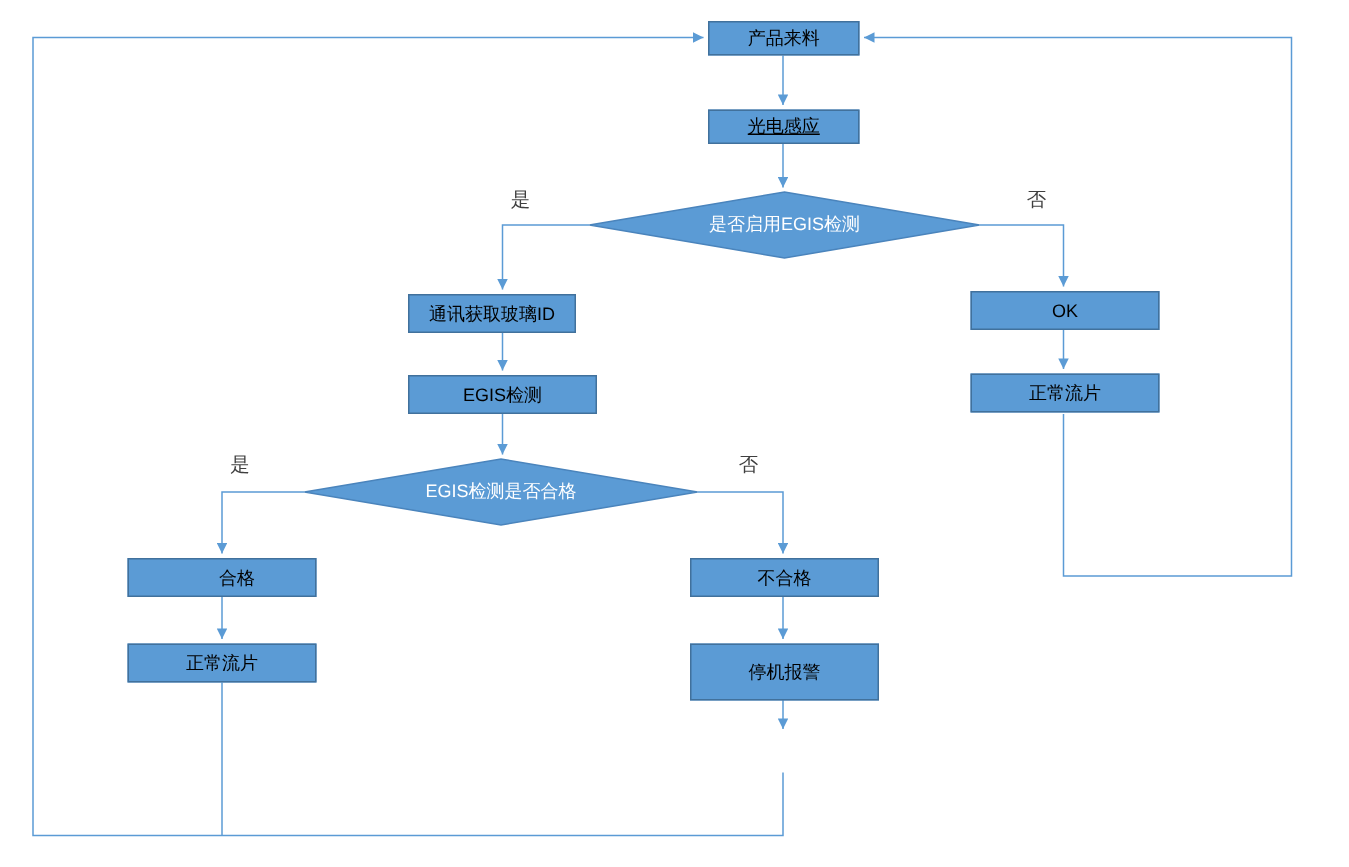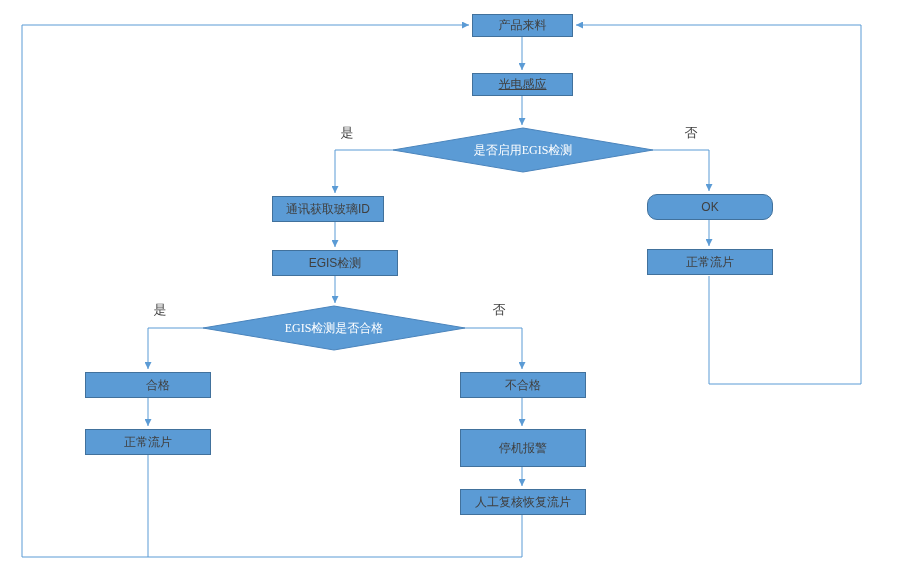--- a/index.html
+++ b/index.html
@@ -3,27 +3,26 @@
 <meta charset="utf-8">
 <style>
   html,body{margin:0;padding:0;background:#ffffff;}
   #canvas{
     position:relative;width:899px;height:578px;background:#ffffff;overflow:hidden;
     font-family:"Liberation Sans","DejaVu Sans",sans-serif;
   }
   #wires{position:absolute;left:0;top:0;width:899px;height:578px;}
   .box{
     position:absolute;background:#5b9bd5;border:1px solid #41719c;box-sizing:border-box;
-    color:#404040;font-size:12px;display:flex;align-items:center;justify-content:center;
+    color:#000000;font-size:12px;display:flex;align-items:center;justify-content:center;
     white-space:nowrap;
   }
   .dlabel{
     position:absolute;color:#ffffff;font-size:12px;white-space:nowrap;
     transform:translate(-50%,-50%);
-    font-family:Liberation Serif, serif;
   }
   .elabel{
     position:absolute;color:#3f3f3f;font-size:13px;white-space:nowrap;
     transform:translate(-50%,-50%);
   }
 </style>
 </head>
 <body>
 
 <div id="canvas">
@@ -74,23 +73,22 @@
   <div class="box" style="left:272px;top:250px;width:126px;height:26px;">EGIS检测</div>
 
   <div class="box" style="left:85px;top:372px;width:126px;height:26px;padding-left:20px;">合格</div>
 
   <div class="box" style="left:85px;top:429px;width:126px;height:26px;">正常流片</div>
 
   <div class="box" style="left:460px;top:372px;width:126px;height:26px;text-align:center;">不合格</div>
 
   <div class="box" style="left:460px;top:429px;width:126px;height:38px;text-align:center;">停机报警</div>
 
-  <div class="box" style="left:460px;top:489px;width:126px;height:26px;">人工复核恢复流片</div>
 
-  <div class="box" style="left:647px;top:194px;width:126px;height:26px;border-radius:10px;">OK</div>
+  <div class="box" style="left:647px;top:194px;width:126px;height:26px;">OK</div>
 
   <div class="box" style="left:647px;top:249px;width:126px;height:26px;">正常流片</div>
 
   <div class="dlabel" style="left:523px;top:150px;">是否启用EGIS检测</div>
 
   <div class="dlabel" style="left:334px;top:328px;">EGIS检测是否合格</div>
 
   <div class="elabel" style="left:347px;top:133px;">是</div>
 
   <div class="elabel" style="left:691px;top:133px;">否</div>

